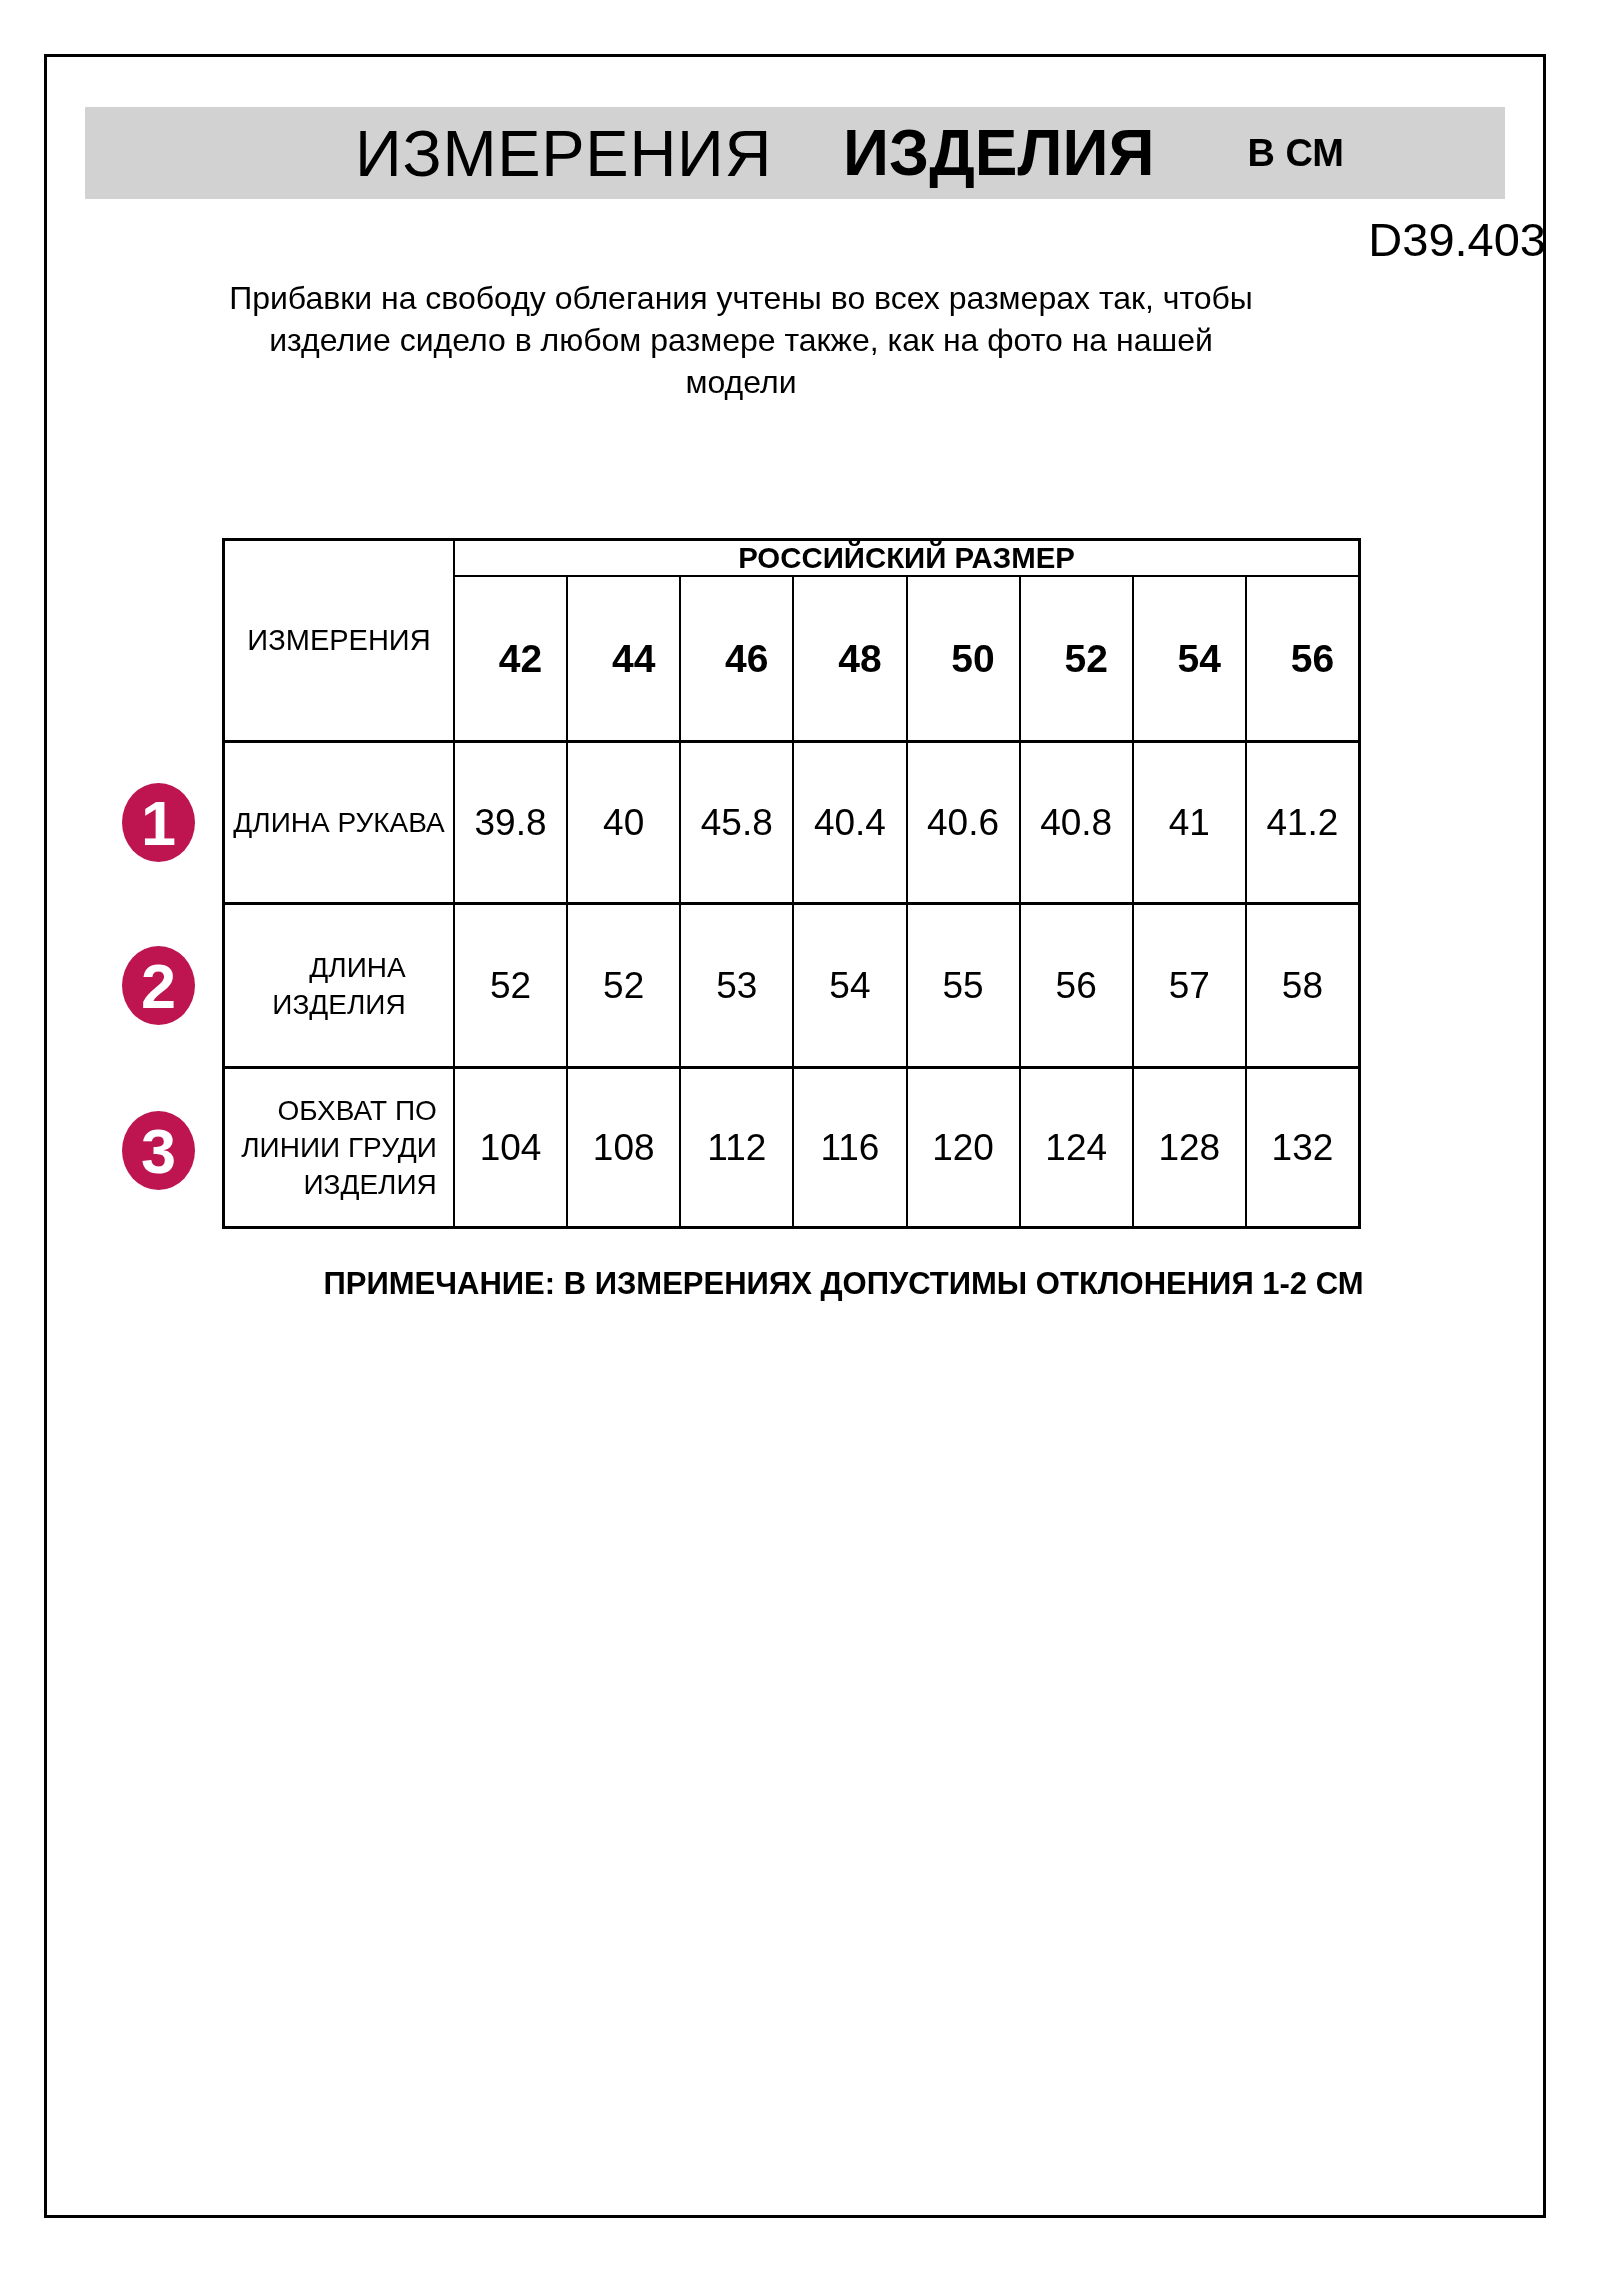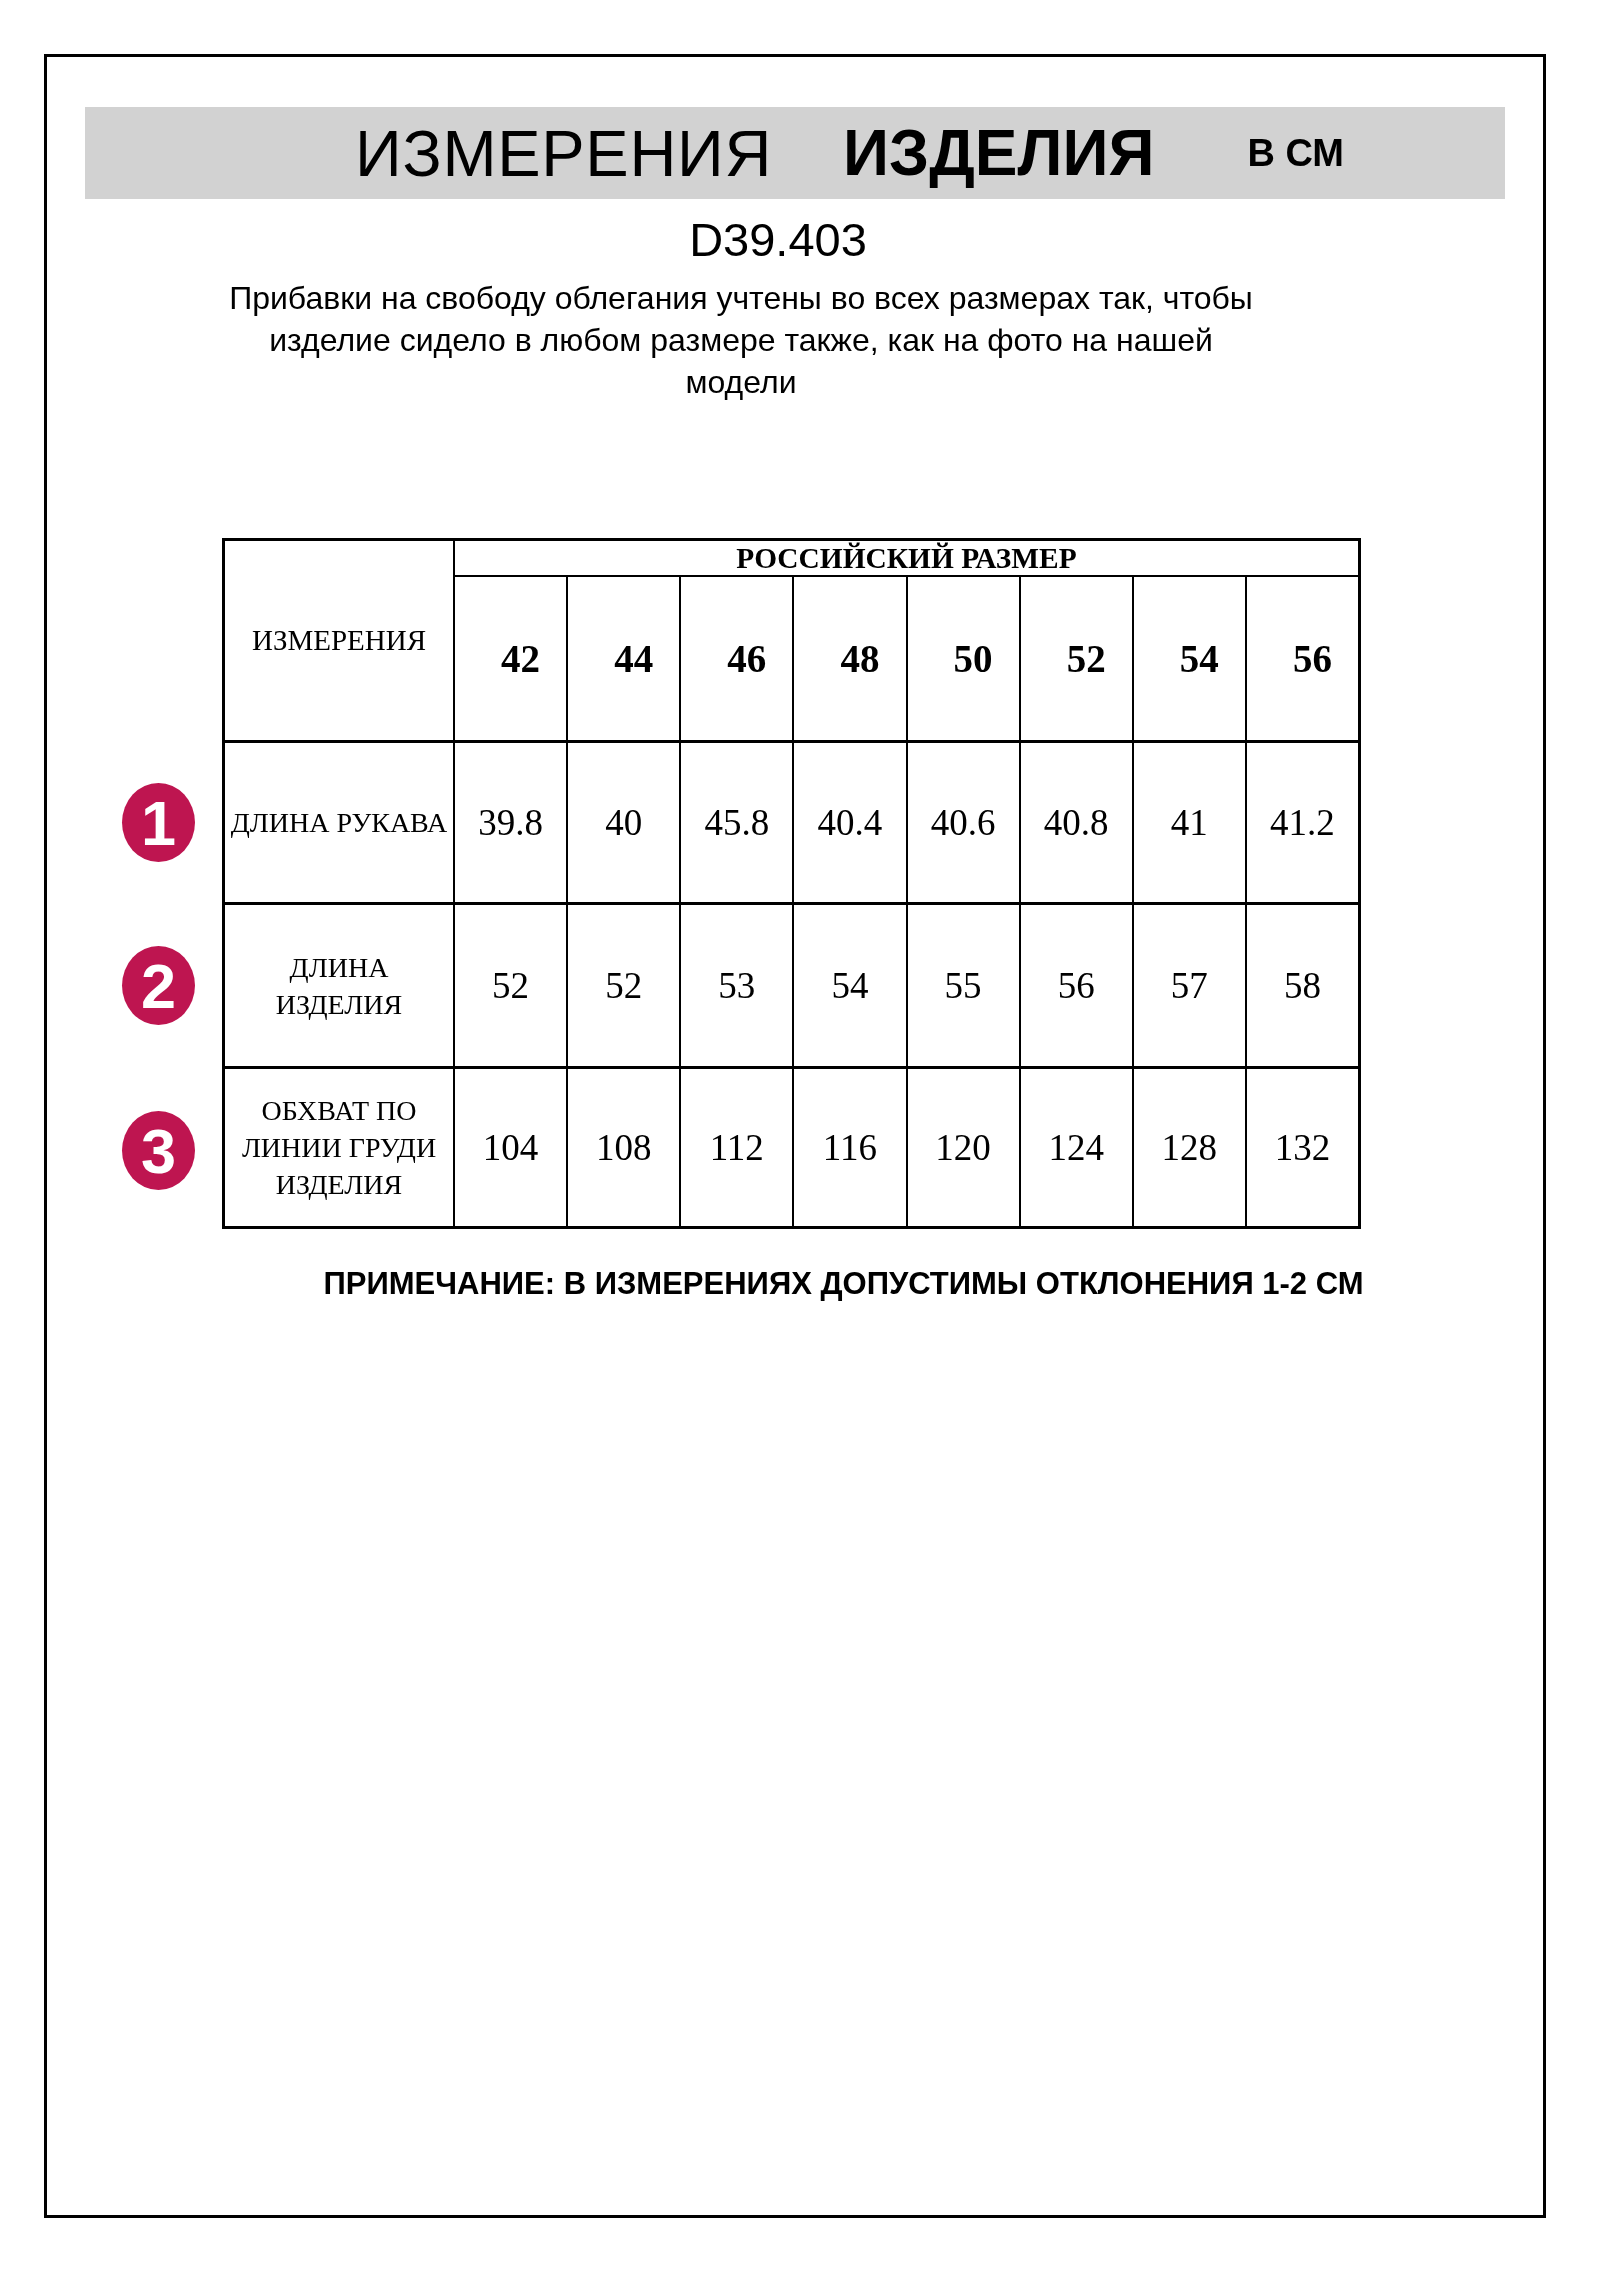--- a/index.html
+++ b/index.html
@@ -47,24 +47,24 @@
     white-space: nowrap;
   }
   .banner .t3 {
     margin-left: 93px;
     font-size: 38px;
     font-weight: bold;
     white-space: nowrap;
   }
   .code {
     position: absolute;
-    left: 27px;
+    left: 44px;
     top: 215px;
     width: 1502px;
-    text-align: center;
+    text-align: right;
     font-size: 47px;
     line-height: 50px;
   }
   .intro {
     position: absolute;
     left: 44px;
     top: 277px;
     width: 1394px;
     text-align: center;
     font-size: 32px;
@@ -80,22 +80,21 @@
     border: 3.3px solid #000;
     display: grid;
     grid-template-columns: 228px repeat(8, 1fr);
     grid-template-rows: 34px 165px 162px 164px 160px;
   }
   .cell {
     display: flex;
     align-items: center;
     justify-content: center;
     box-sizing: border-box;
-    text-align: center;
-    font-family: Liberation Serif, serif;
+    text-align: right;
   }
   .corner {
     grid-column: 1;
     grid-row: 1 / 3;
     font-size: 29px;
   }
   .sizehdr {
     grid-column: 2 / 10;
     grid-row: 1;
     border-left: 2px solid #000;

